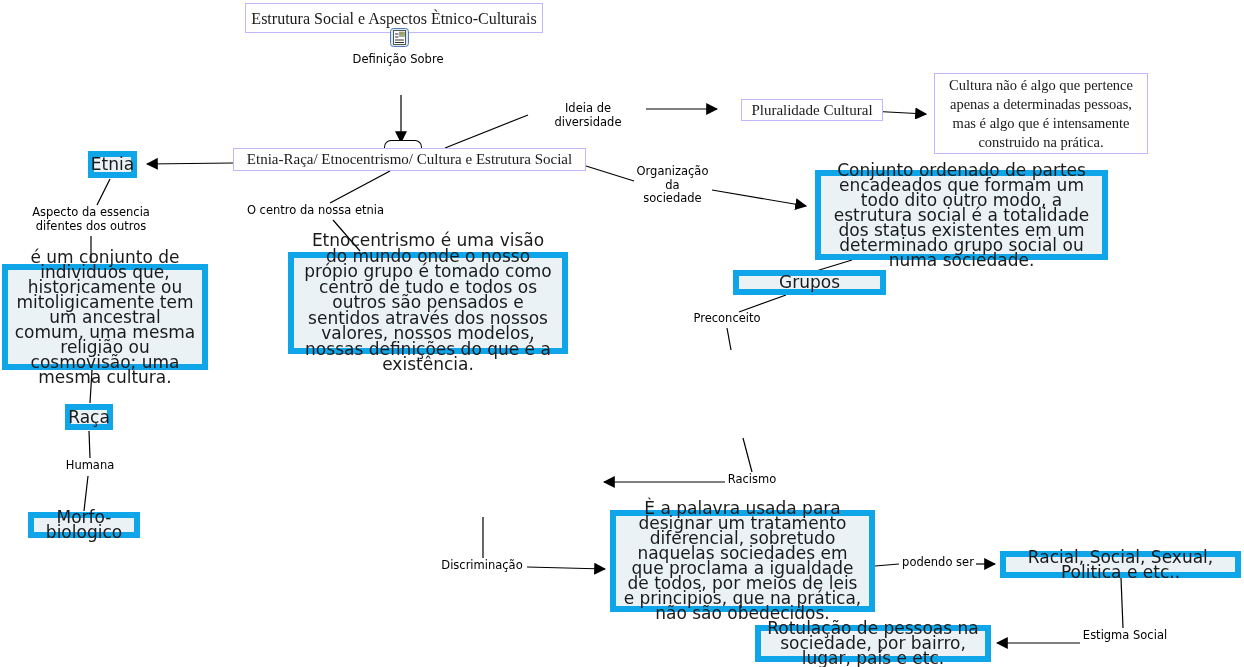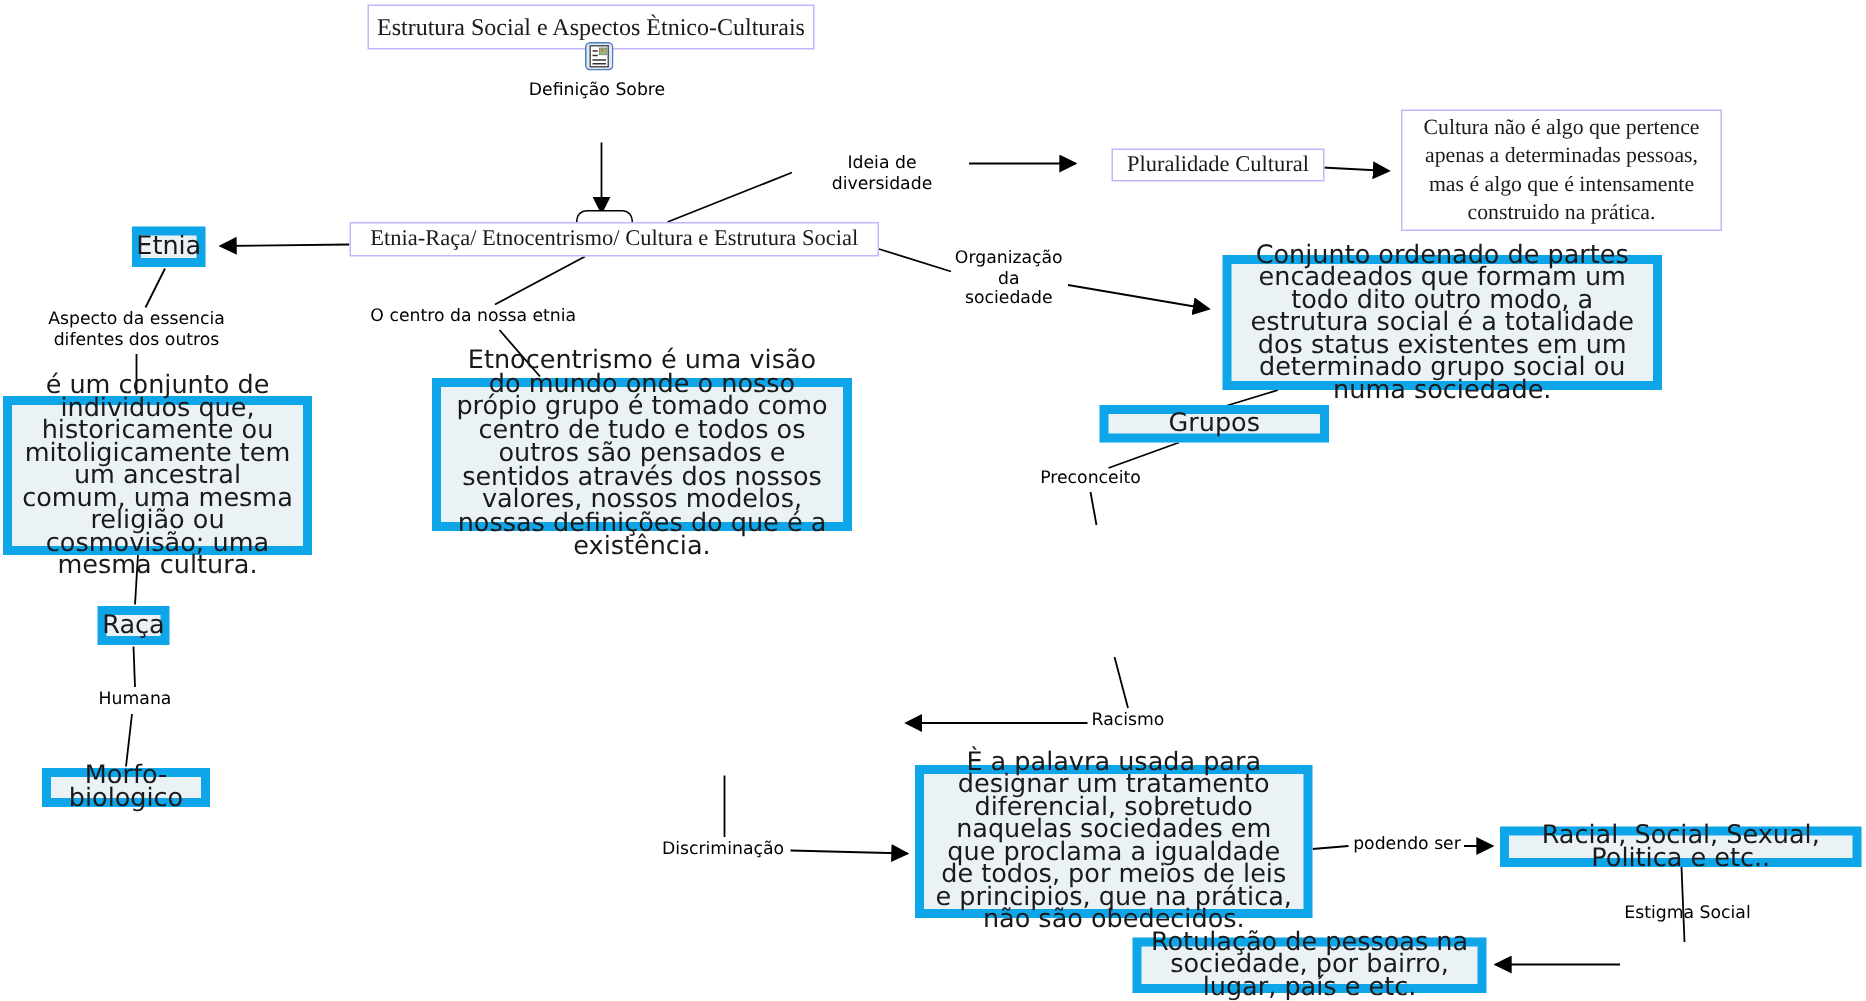--- a/index.html
+++ b/index.html
@@ -190,15 +190,15 @@
   <div class="linklabel" style="left:63px; top:459px; width:54px;">Humana</div>
 
   <div class="linklabel" style="left:690px; top:312px; width:74px;">Preconceito</div>
 
   <div class="linklabel" style="left:725px; top:473px; width:54px;">Racismo</div>
 
   <div class="linklabel" style="left:438px; top:559px; width:88px;">Discriminação</div>
 
   <div class="linklabel" style="left:900px; top:556px; width:76px;">podendo ser</div>
 
-  <div class="linklabel" style="left:1081px; top:602px; width:88px;">Estigma Social</div>
+  <div class="linklabel" style="left:1081px; top:629px; width:88px;">Estigma Social</div>
 
 </div>
 
 </body></html>

